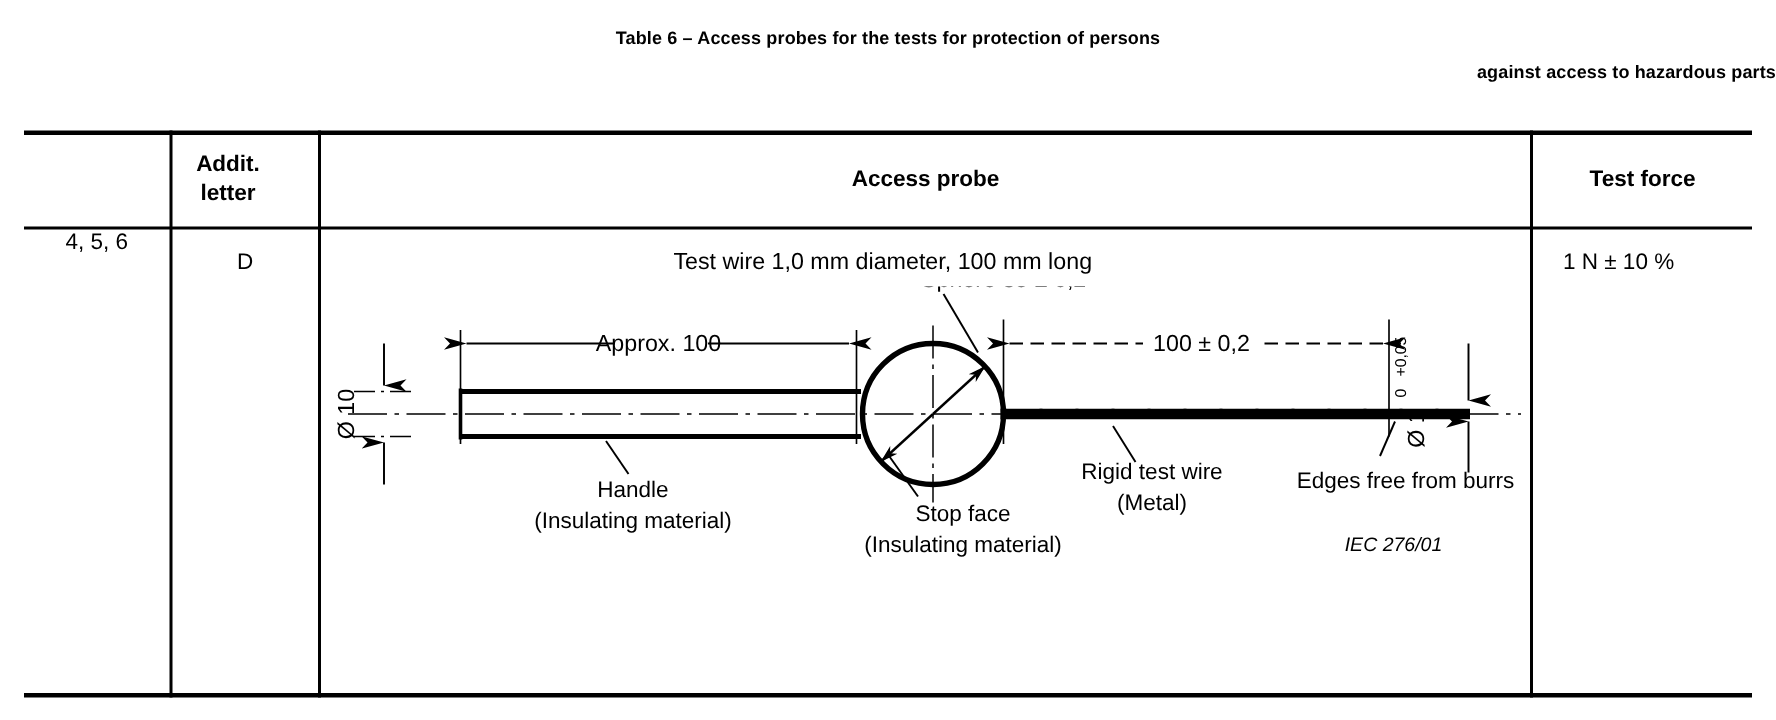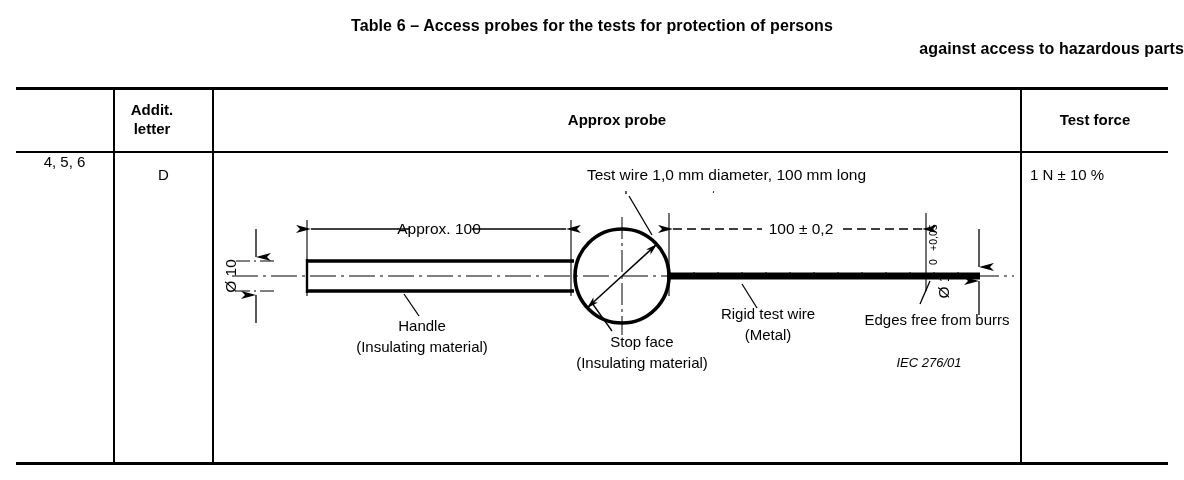--- a/index.html
+++ b/index.html
@@ -15,21 +15,21 @@
     width: 1184px; height: 480px;
     background: #ffffff;
   }
 
   
   #title {
     position: absolute;
     left: 0; top: 14px;
     width: 1184px;
     text-align: center;
-    font-size: 16px;
+    font-size: 12px;
     font-weight: bold;
     line-height: 23px;
     letter-spacing: 0.1px;
   }
   #title .line2 { display: block; text-align: right; }
 
   
   #table {
     position: absolute;
     left: 16px; top: 87px;
@@ -61,29 +61,29 @@
 
   
   .cell {
     position: absolute;
     top: 66px;
     font-size: 15px;
     text-align: center;
   }
   #cell-numeral { left: 0px;    width: 97px;  padding-top: 0; }
   #cell-letter  { left: 99px;   width: 97px;  padding-top: 13px; }
-  #cell-force   { left: 1006px; width: 146px; padding-top: 13px; text-align: left; padding-left: 8px; }
+  #cell-force   { left: 1006px; width: 146px; padding-top: 13px; text-align: left; padding-left: 20px; }
 
   #cell-probe {
     left: 198px; width: 806px; height: 309px;
   }
   #probe-caption {
     position: absolute;
-    left: 0; top: 13px; width: 652px;
-    text-align: right;
+    left: 0; top: 13px; width: 749px;
+    text-align: center;
     font-size: 15.5px;
   }
 
   
   #drawing {
     position: absolute;
     left: 0; top: 38px;
     width: 892px; height: 265px;
   }
   #drawing svg { display: block; }
@@ -132,21 +132,21 @@
 
 
     <div class="hdr" id="hdr-addit">
       <div>
         <span>Addit.</span><br>
         <span>letter</span>
       </div>
     </div>
 
     <div class="hdr" id="hdr-probe">
-      <span>Approx probe</span>
+      <span>Access probe</span>
     </div>
 
     <div class="hdr" id="hdr-force">
       <span>Test force</span>
     </div>
 
     <div class="cell" id="cell-numeral">
       <span>4, 5, 6</span>
     </div>
 

